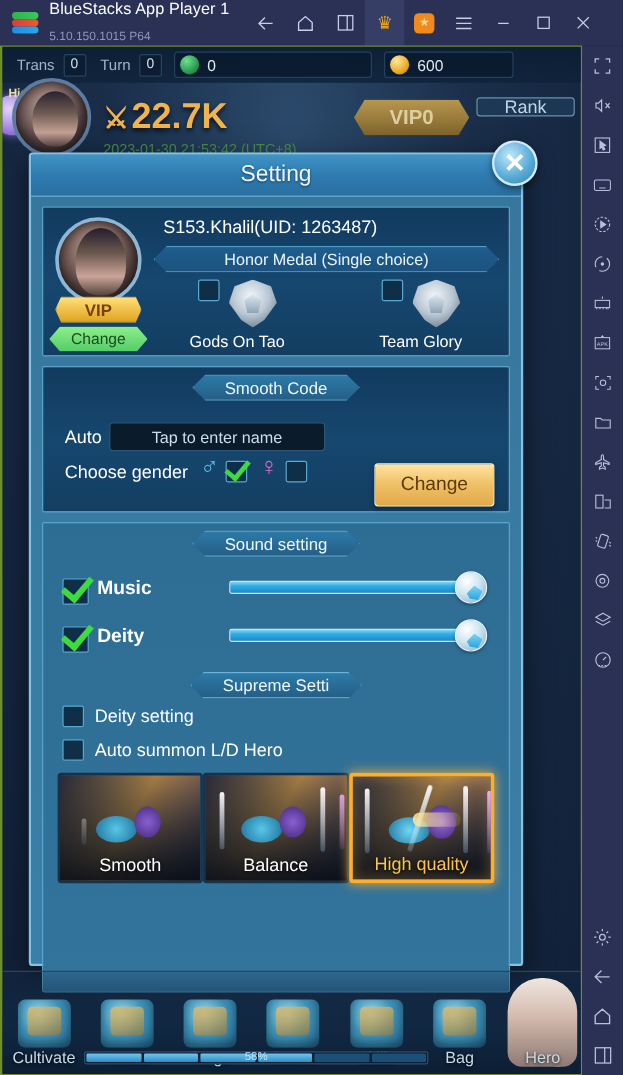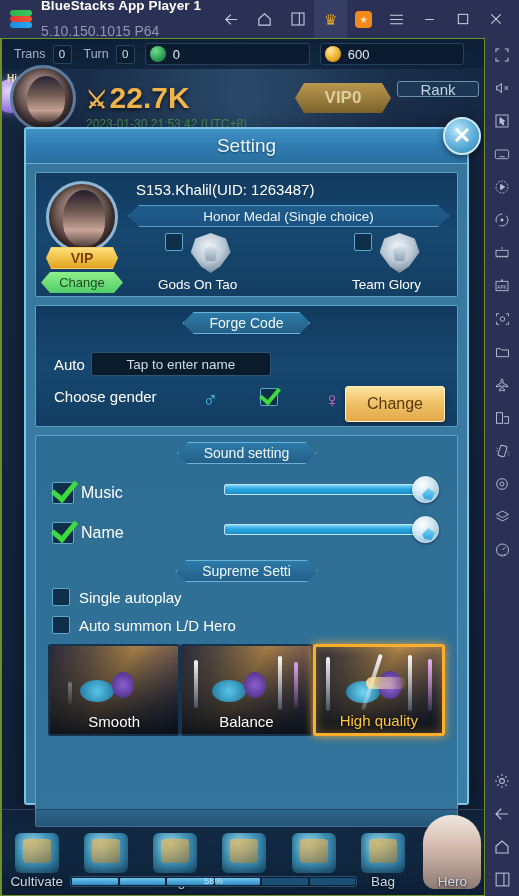--- a/index.html
+++ b/index.html
@@ -22,22 +22,22 @@
     flex: 0 0 auto;
   }
   .bs-logo i {
     position: absolute; left: 0; width: 22px; height: 6px; border-radius: 3px;
     display: block;
   }
   .bs-logo i:nth-child(1){ top: 2px; background: linear-gradient(90deg,#2fb24c,#39c85c); }
   .bs-logo i:nth-child(2){ top: 8px; background: linear-gradient(90deg,#e03a3a,#f0582c); }
   .bs-logo i:nth-child(3){ top: 14px; background: linear-gradient(90deg,#1c8fe0,#2aa7ee); }
   .bs-titles { margin-left: 9px; line-height: 1.05; flex: 0 0 auto; }
-  .bs-name { color: #ffffff; font-size: 13.5px; font-weight: bold; letter-spacing: .1px; }
-  .bs-ver { color: #8e97b8; font-size: 14px; margin-top: 11px; }
+  .bs-name { color: #ffffff; font-size: 13.5px; font-weight: normal; letter-spacing: .1px; }
+  .bs-ver { color: #8e97b8; font-size: 10px; margin-top: 11px; }
   .tb-icons { display: flex; align-items: center; margin-left: 14px; gap: 0px; }
   .tb-btn {
     width: 33px; height: 38px; display: flex; align-items: center; justify-content: center;
     color: #c8cee6;
   }
   .tb-btn svg { display:block; }
   .tb-btn.hl { background: #363e66; }
   .crown { color: #f0a81e; font-size: 15px; line-height: 1; }
   .hexbtn {
     width: 17px; height: 17px; border-radius: 4px;
@@ -84,21 +84,21 @@
   .cur .coin {
     width:16px;height:16px;border-radius:50%;
     background: radial-gradient(circle at 35% 30%, #6ee08a, #1f8f4a 70%, #13602f);
     margin-right:7px; flex:0 0 auto; position:relative;
   }
   .cur .coin.gold {
     background: radial-gradient(circle at 35% 30%, #ffe89a, #e8a41c 65%, #9c6a0a);
   }
   .cur .val { color:#dfe9f2; font-size:13px; }
   .cur.c1 { width:165px; }
-  .cur.c2 { width:144px; }
+  .cur.c2 { width:108px; }
 
   .hud-row2 {
     position:absolute; left:0; top:30px; width:485px; height:50px;
     display:flex; align-items:center;
   }
   .avatar-big {
     position:absolute; left:8px; top:-4px; width:66px; height:66px; border-radius:50%;
     background: radial-gradient(circle at 45% 35%, #caa9a0, #4b3b3c 60%, #1d1c28);
     border:3px solid #5c7ba0;
     box-shadow: inset 0 0 10px rgba(0,0,0,.6);
@@ -137,21 +137,21 @@
     position:absolute; left:395px; top:12px; width:82px; height:16px;
     background: rgba(30,60,90,.75); border:1px solid #6b8fae; border-radius:3px;
     color:#c3d5e4; font-size:15px; display:flex;align-items:center;justify-content:center;
   }
   .timestamp {
     position:absolute; left:84px; top:48px; color:#4f9a4f; font-size:12px; opacity:.9;
   }
 
   
   .dialog {
-    position:absolute; left:22px; top:88px; width:445px; height:678px;
+    position:absolute; left:22px; top:88px; width:412px; height:678px;
     background: linear-gradient(180deg,#2c688f 0%, #37779e 6%, #3b7fa6 100%);
     border:2px solid #7fc3e6;
     border-radius:3px;
     box-shadow: 0 6px 24px rgba(0,0,0,.55);
   }
   .dlg-head {
     position:absolute; left:0; top:0; width:100%; height:35px;
     background: linear-gradient(180deg,#3f93c6 0%, #2f7bb0 50%, #2a6fa0 100%);
     border-bottom:1px solid #66b0d6;
     display:flex;align-items:center;justify-content:center;
@@ -216,21 +216,21 @@
   .medal-banner {
     position:absolute; left:92px; top:32px; right:8px; height:22px;
     background: linear-gradient(180deg,#1f5d8c,#1b5280);
     border:1px solid #4e9ec8;
     clip-path: polygon(11px 0,calc(100% - 11px) 0,100% 50%,calc(100% - 11px) 100%,11px 100%,0 50%);
     color:#eaf5ff; font-size:13.5px;
     display:flex;align-items:center;justify-content:center;
   }
   .medal-opt { position:absolute; top:60px; display:flex; flex-direction:column; align-items:center; }
   .medal-opt.m1 { left:122px; }
-  .medal-opt.m2 { left:280px;margin-left:36px; }
+  .medal-opt.m2 { left:280px; }
   .medal-row { display:flex; align-items:flex-start; }
   .chk {
     width:18px;height:18px;border:1px solid #5ba8cf; background:#0f2e48; border-radius:2px;
     position:relative; flex:0 0 auto;
   }
   .chk.on:after {
     content:""; position:absolute; left:3px; top:-5px; width:8px; height:16px;
     border:solid #3ddb3d; border-width:0 4px 4px 0; transform: rotate(40deg);
   }
   .medal-icon {
@@ -259,21 +259,21 @@
     display:flex;align-items:center;justify-content:center;
   }
   .lbl-w { color:#ffffff; font-size:15px; }
   .name-row { position:absolute; left:18px; top:46px; display:flex; align-items:center; }
   .name-input {
     margin-left:6px; width:180px; height:24px;
     background:#0a1b2b; border:1px solid #2e5473; border-radius:3px;
     color:#cfdde8; font-size:13.5px;
     display:flex;align-items:center;justify-content:center;
   }
-  .gender-row { position:absolute; left:18px; top:82px; display:flex; align-items:flex-start;gap:36px; }
+  .gender-row { position:absolute; left:18px; top:72px; display:flex; align-items:flex-end; }
   .gsym { font-size:21px; margin:0 6px 0 10px; }
   .gsym.male { color:#4fc3f7; }
   .gsym.female { color:#e06ccb; }
   .item-box {
     position:absolute; right:12px; top:44px; width:105px; height:26px;
     background:#0a1b2b; border:1px solid #2e5473; border-radius:4px;
     color:#f0f6fb; font-size:14px;
     display:flex;align-items:center;justify-content:center;
   }
   .item-ico {
@@ -285,21 +285,21 @@
   .change-btn {
     position:absolute; right:12px; top:80px; width:100px; height:36px;
     background: linear-gradient(180deg,#ffe3a1 0%, #f0c36a 45%, #e2a94a 100%);
     border:1px solid #fff0c8; border-radius:3px;
     color:#5c3a08; font-size:16px;
     display:flex;align-items:center;justify-content:center;
     box-shadow: 0 2px 4px rgba(0,0,0,.35);
   }
 
   
-  .snd-row { position:absolute; left:16px; display:flex; align-items:center; }
+  .snd-row { position:absolute; left:16px; display:flex; align-items:flex-start;font-weight:bold; }
   .snd-row.r1 { top:46px; }
   .snd-row.r2 { top:86px; }
   .chk-big {
     width:22px;height:22px;border:1px solid #5ba8cf; background:#0f2e48; border-radius:2px;
     position:relative; flex:0 0 auto;
   }
   .chk-big.on:after {
     content:""; position:absolute; left:4px; top:-7px; width:10px; height:20px;
     border:solid #3ddb3d; border-width:0 5px 5px 0; transform: rotate(40deg);
   }
@@ -545,21 +545,21 @@
               <span class="medal-icon">
                   <i class="shield"></i>
                   <i class="core"></i>
                 </span>
             </div>
             <div class="medal-lbl">Team Glory</div>
           </div>
         </div>
 
         <div class="panel p2">
-          <div class="tab-chip">Forge Code</div>
+          <div class="tab-chip">Smooth Code</div>
 
           <div class="name-row">
             <span class="lbl-w">Auto</span>
             <span class="name-input">Tap to enter name</span>
           </div>
 
           <div class="gender-row">
             <span class="lbl-w">Choose gender</span>
             <span class="gsym male">♂</span>
             <span class="chk on"></span>
@@ -577,32 +577,32 @@
             <span class="chk-big on"></span>
             <span class="snd-lbl">Music</span>
           </div>
           <div class="slider s1">
             <span class="track"></span>
             <span class="knob"></span>
           </div>
 
           <div class="snd-row r2">
             <span class="chk-big on"></span>
-            <span class="snd-lbl">Name</span>
+            <span class="snd-lbl">Deity</span>
           </div>
           <div class="slider s2">
             <span class="track"></span>
             <span class="knob"></span>
           </div>
 
           <div class="tab-chip" style="top:124px;">Supreme Setti</div>
 
           <div class="opt-row o1">
             <span class="chk"></span>
-            <span class="opt-lbl">Single autoplay</span>
+            <span class="opt-lbl">Deity setting</span>
           </div>
           <div class="opt-row o2">
             <span class="chk"></span>
             <span class="opt-lbl">Auto summon L/D Hero</span>
           </div>
 
           <div class="thumbs">
             <div class="thumb">
               <span class="fx">
                 <span class="blob" style="left:30px;top:26px;width:34px;height:22px;background:radial-gradient(circle,#57c6e8,#1f6f9a);"></span>

